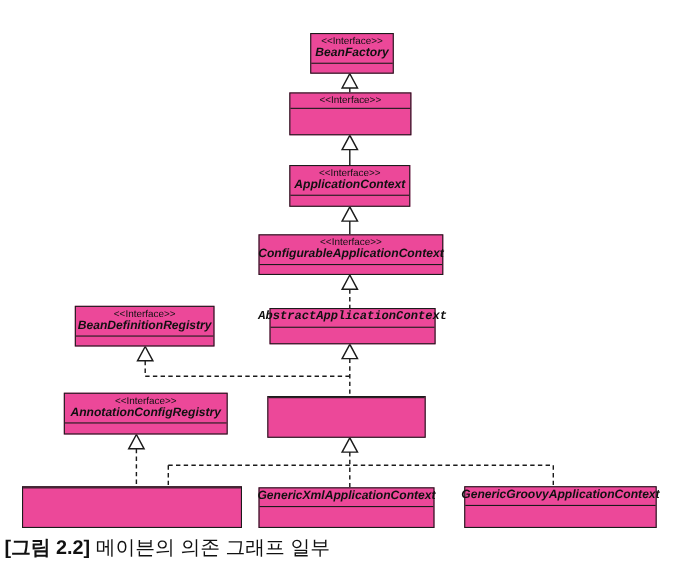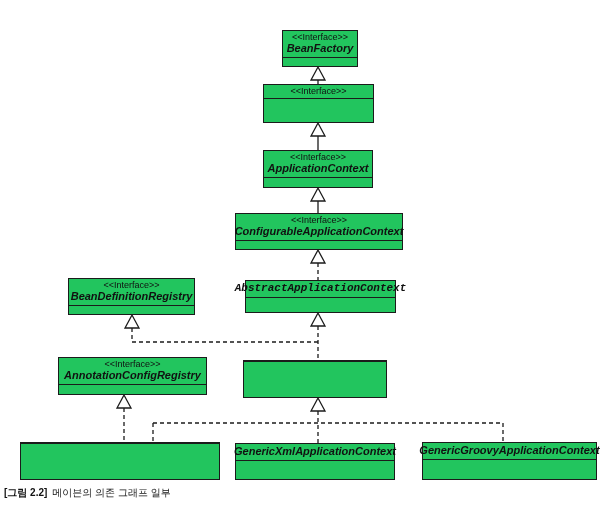--- a/index.html
+++ b/index.html
@@ -6,35 +6,35 @@
   #stage{
     position:relative;width:614px;height:510px;background:#ffffff;
     font-family:"Liberation Sans","DejaVu Sans",sans-serif;color:#111;
     overflow:hidden;
   }
   #connectors{position:absolute;left:0;top:0;width:614px;height:510px;z-index:1;}
   .tri{fill:#ffffff;stroke:#1b1b1b;stroke-width:1.3;}
   .sol{stroke:#1b1b1b;stroke-width:1.3;}
   .dash{stroke:#1b1b1b;stroke-width:1.3;stroke-dasharray:4 3;fill:none;}
   .box{
-    position:absolute;z-index:2;background:#22c55e;
+    position:absolute;z-index:2;background:#ec4899;
     border:1.6px solid #1b1b1b;box-sizing:border-box;
     display:flex;flex-direction:column;
   }
   .head{
     display:flex;flex-direction:column;justify-content:center;align-items:center;
     padding:1px 2px 2px 2px;line-height:1.15;
   }
   .stereo{font-size:9px;white-space:nowrap;letter-spacing:0px;}
   .cname{font-size:11px;font-weight:bold;white-space:nowrap;font-style:italic;}
   .italic .cname{font-style:italic;font-family:Liberation Mono, monospace;}
   .body{border-top:1.4px solid #1b1b1b;flex:1;}
   .caption{
     position:absolute;left:4px;top:486px;z-index:2;
-    font-size:10px;white-space:nowrap;
+    font-size:18px;white-space:nowrap;
   }
   .cap-label{font-weight:bold;}
   .cap-text{margin-left:5px;}
 </style>
 </head>
 <body>
 
 <div id="stage">
 
   <svg id="connectors" viewBox="0 0 614 510" xmlns="http://www.w3.org/2000/svg">

